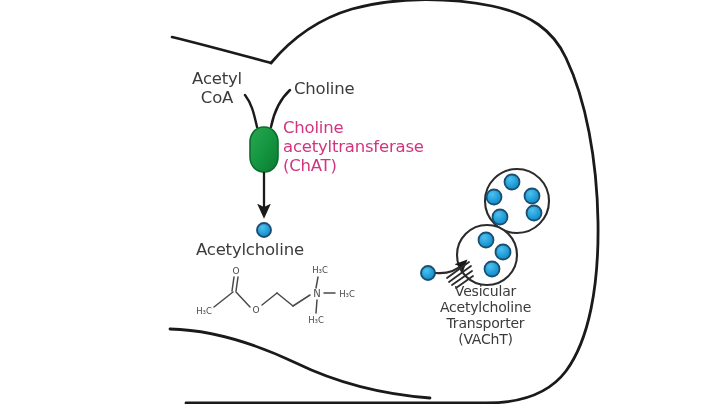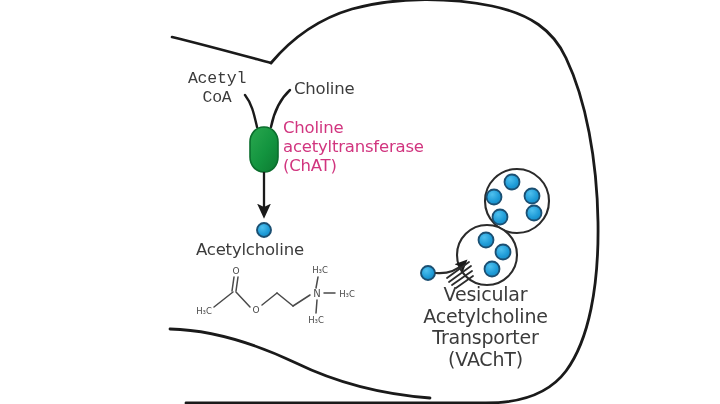--- a/index.html
+++ b/index.html
@@ -15,25 +15,25 @@
   .lbl{
     position:absolute;
     color:#3b3b3b;
     font-family:"DejaVu Sans", sans-serif;
     line-height:1.14;
     white-space:pre;
     letter-spacing:-0.2px;
   }
   .lbl.pink{color:#d1357f;}
   .center{text-align:center;}
-  #lbl-acetyl-coa{left:178px;top:70px;font-size:16.5px;text-align:center;width:78px;font-family:Liberation Mono, monospace;}
+  #lbl-acetyl-coa{left:178px;top:70px;font-size:16.5px;text-align:center;width:78px;}
   #lbl-choline{left:294px;top:80px;font-size:16.5px;}
   #lbl-chat{left:283px;top:119px;font-size:16.5px;}
   #lbl-acetylcholine{left:196px;top:241px;font-size:16.5px;}
-  #lbl-vacht{left:398px;top:284px;font-size:19px;text-align:center;width:175px;}
+  #lbl-vacht{left:398px;top:284px;font-size:14px;text-align:center;width:175px;}
   .chem{font-family:"DejaVu Sans", sans-serif;fill:#4a4a4a;}
 </style>
 </head>
 <body>
 
 <div id="stage">
 
   <svg class="layer" viewBox="0 0 720 404">
     <g fill="none" stroke="#1a1a1a" stroke-linecap="round" stroke-linejoin="round">
 

